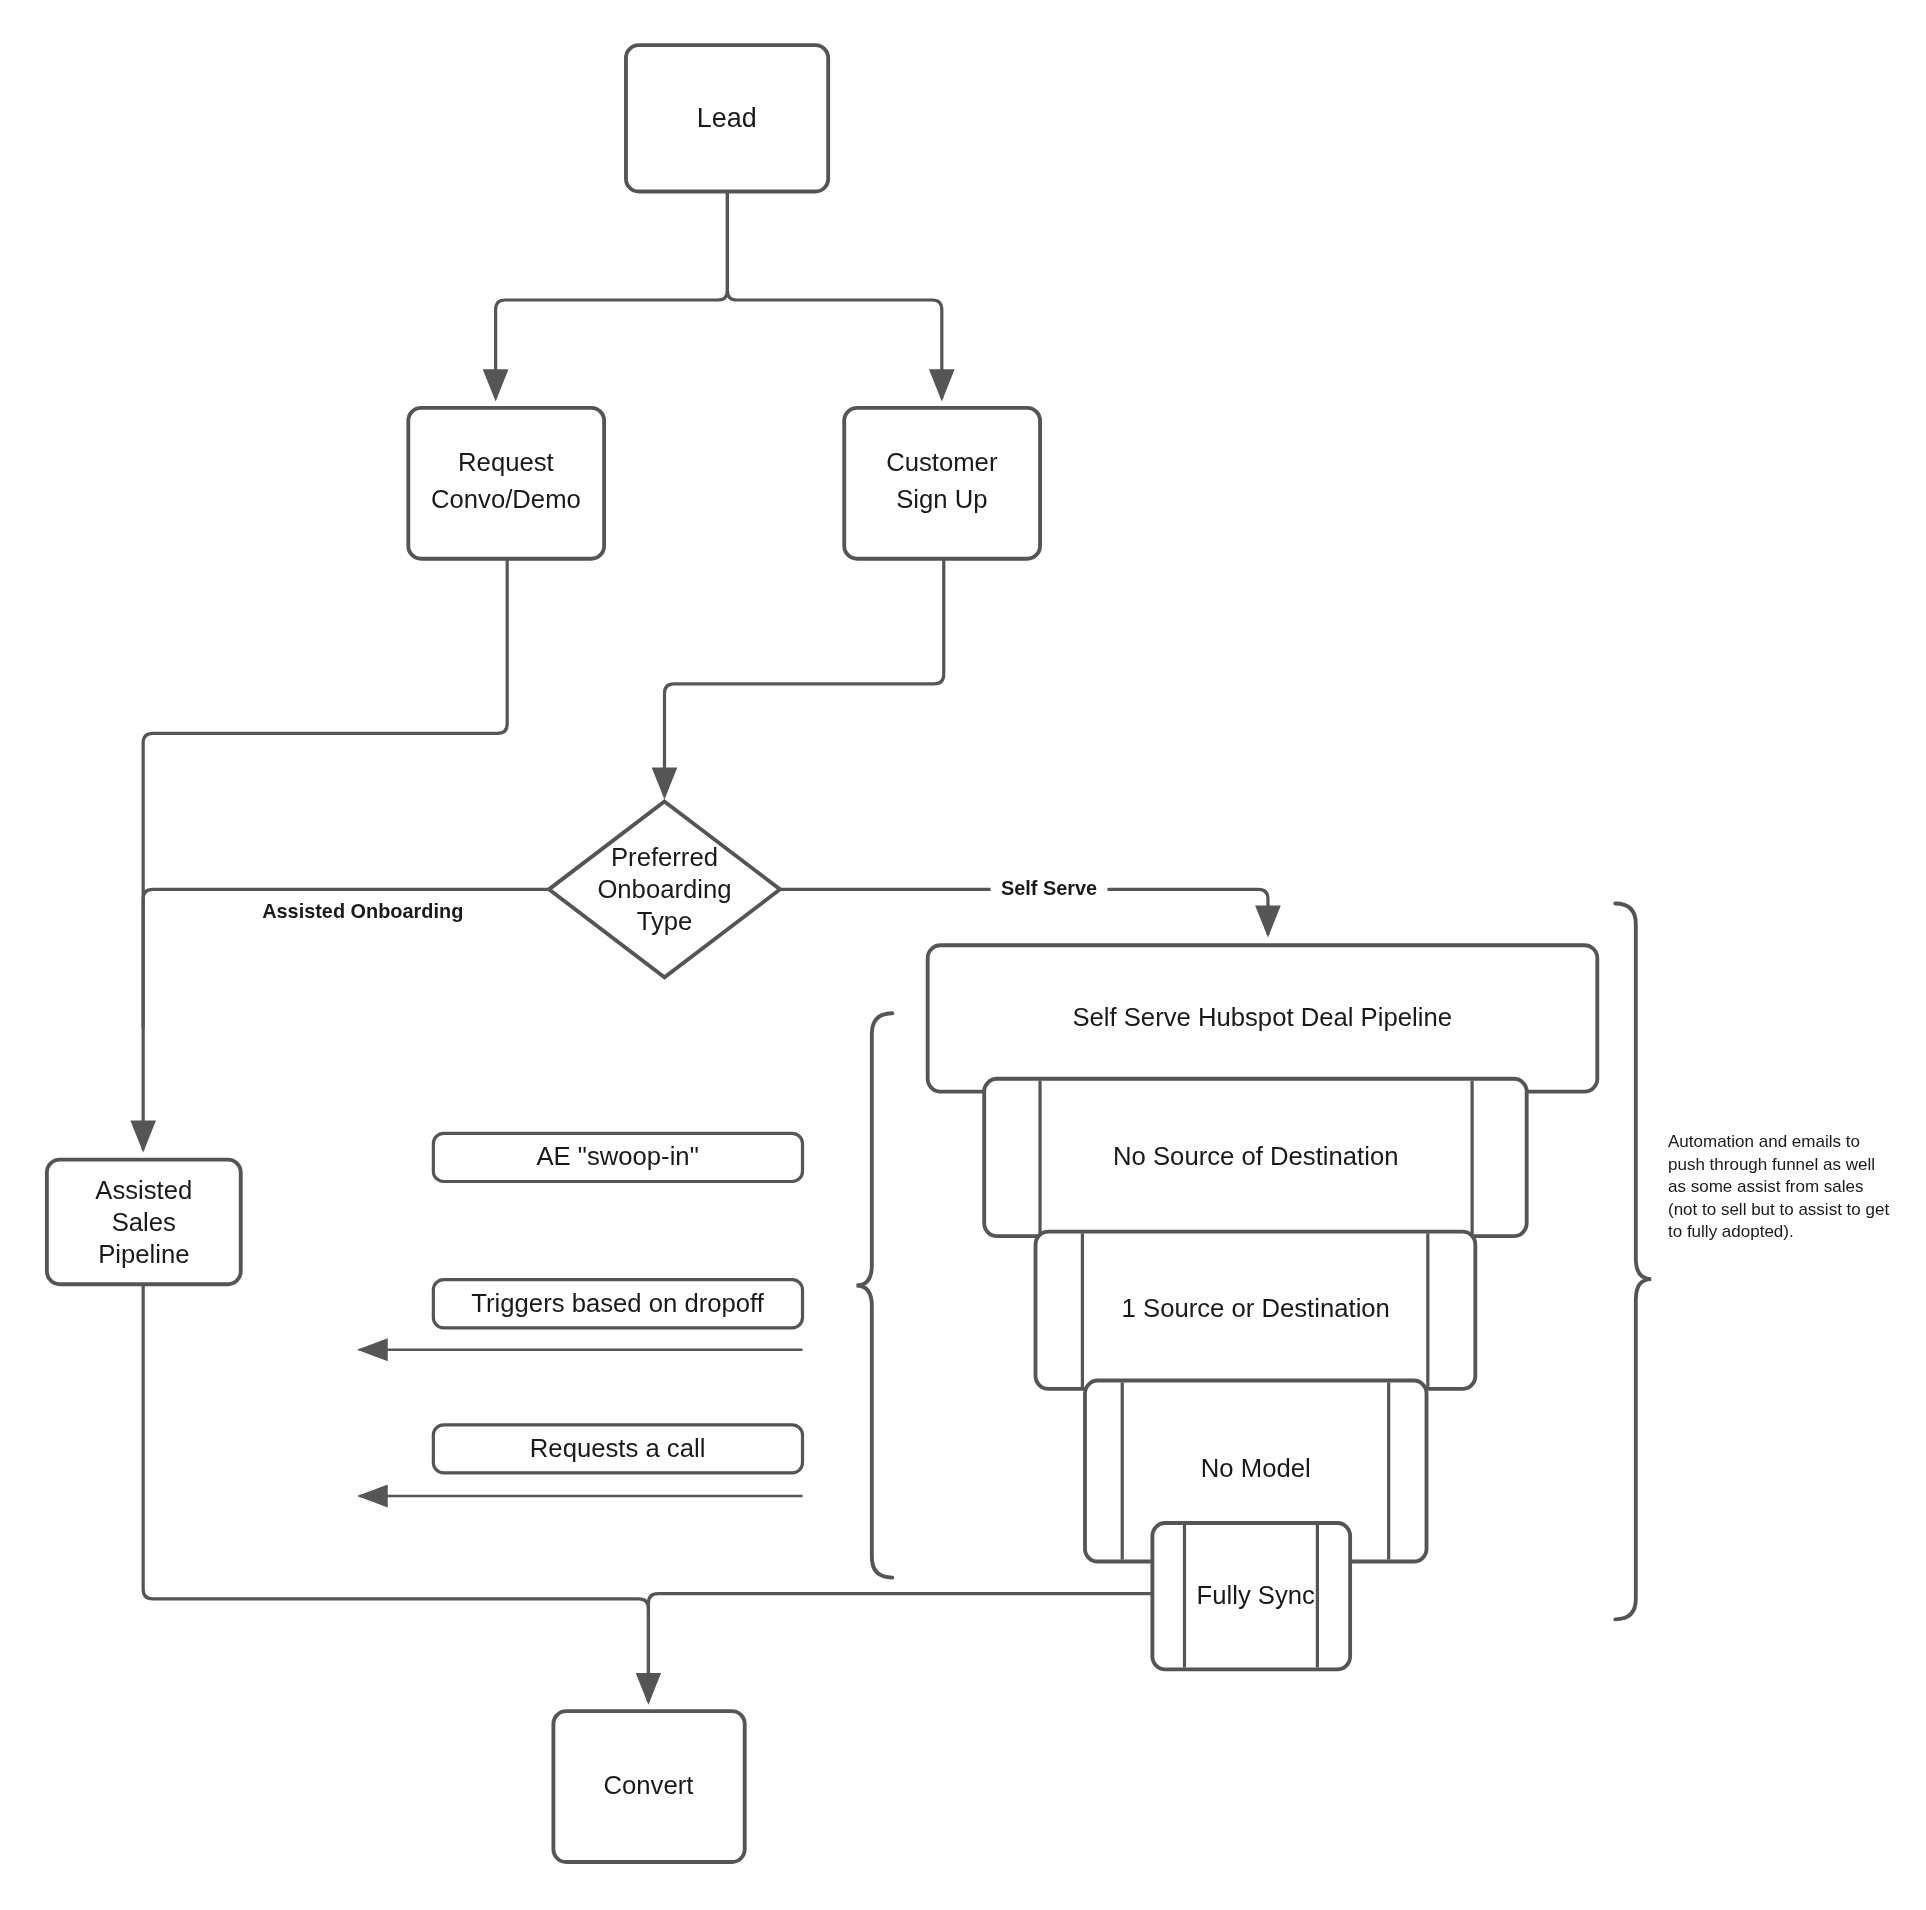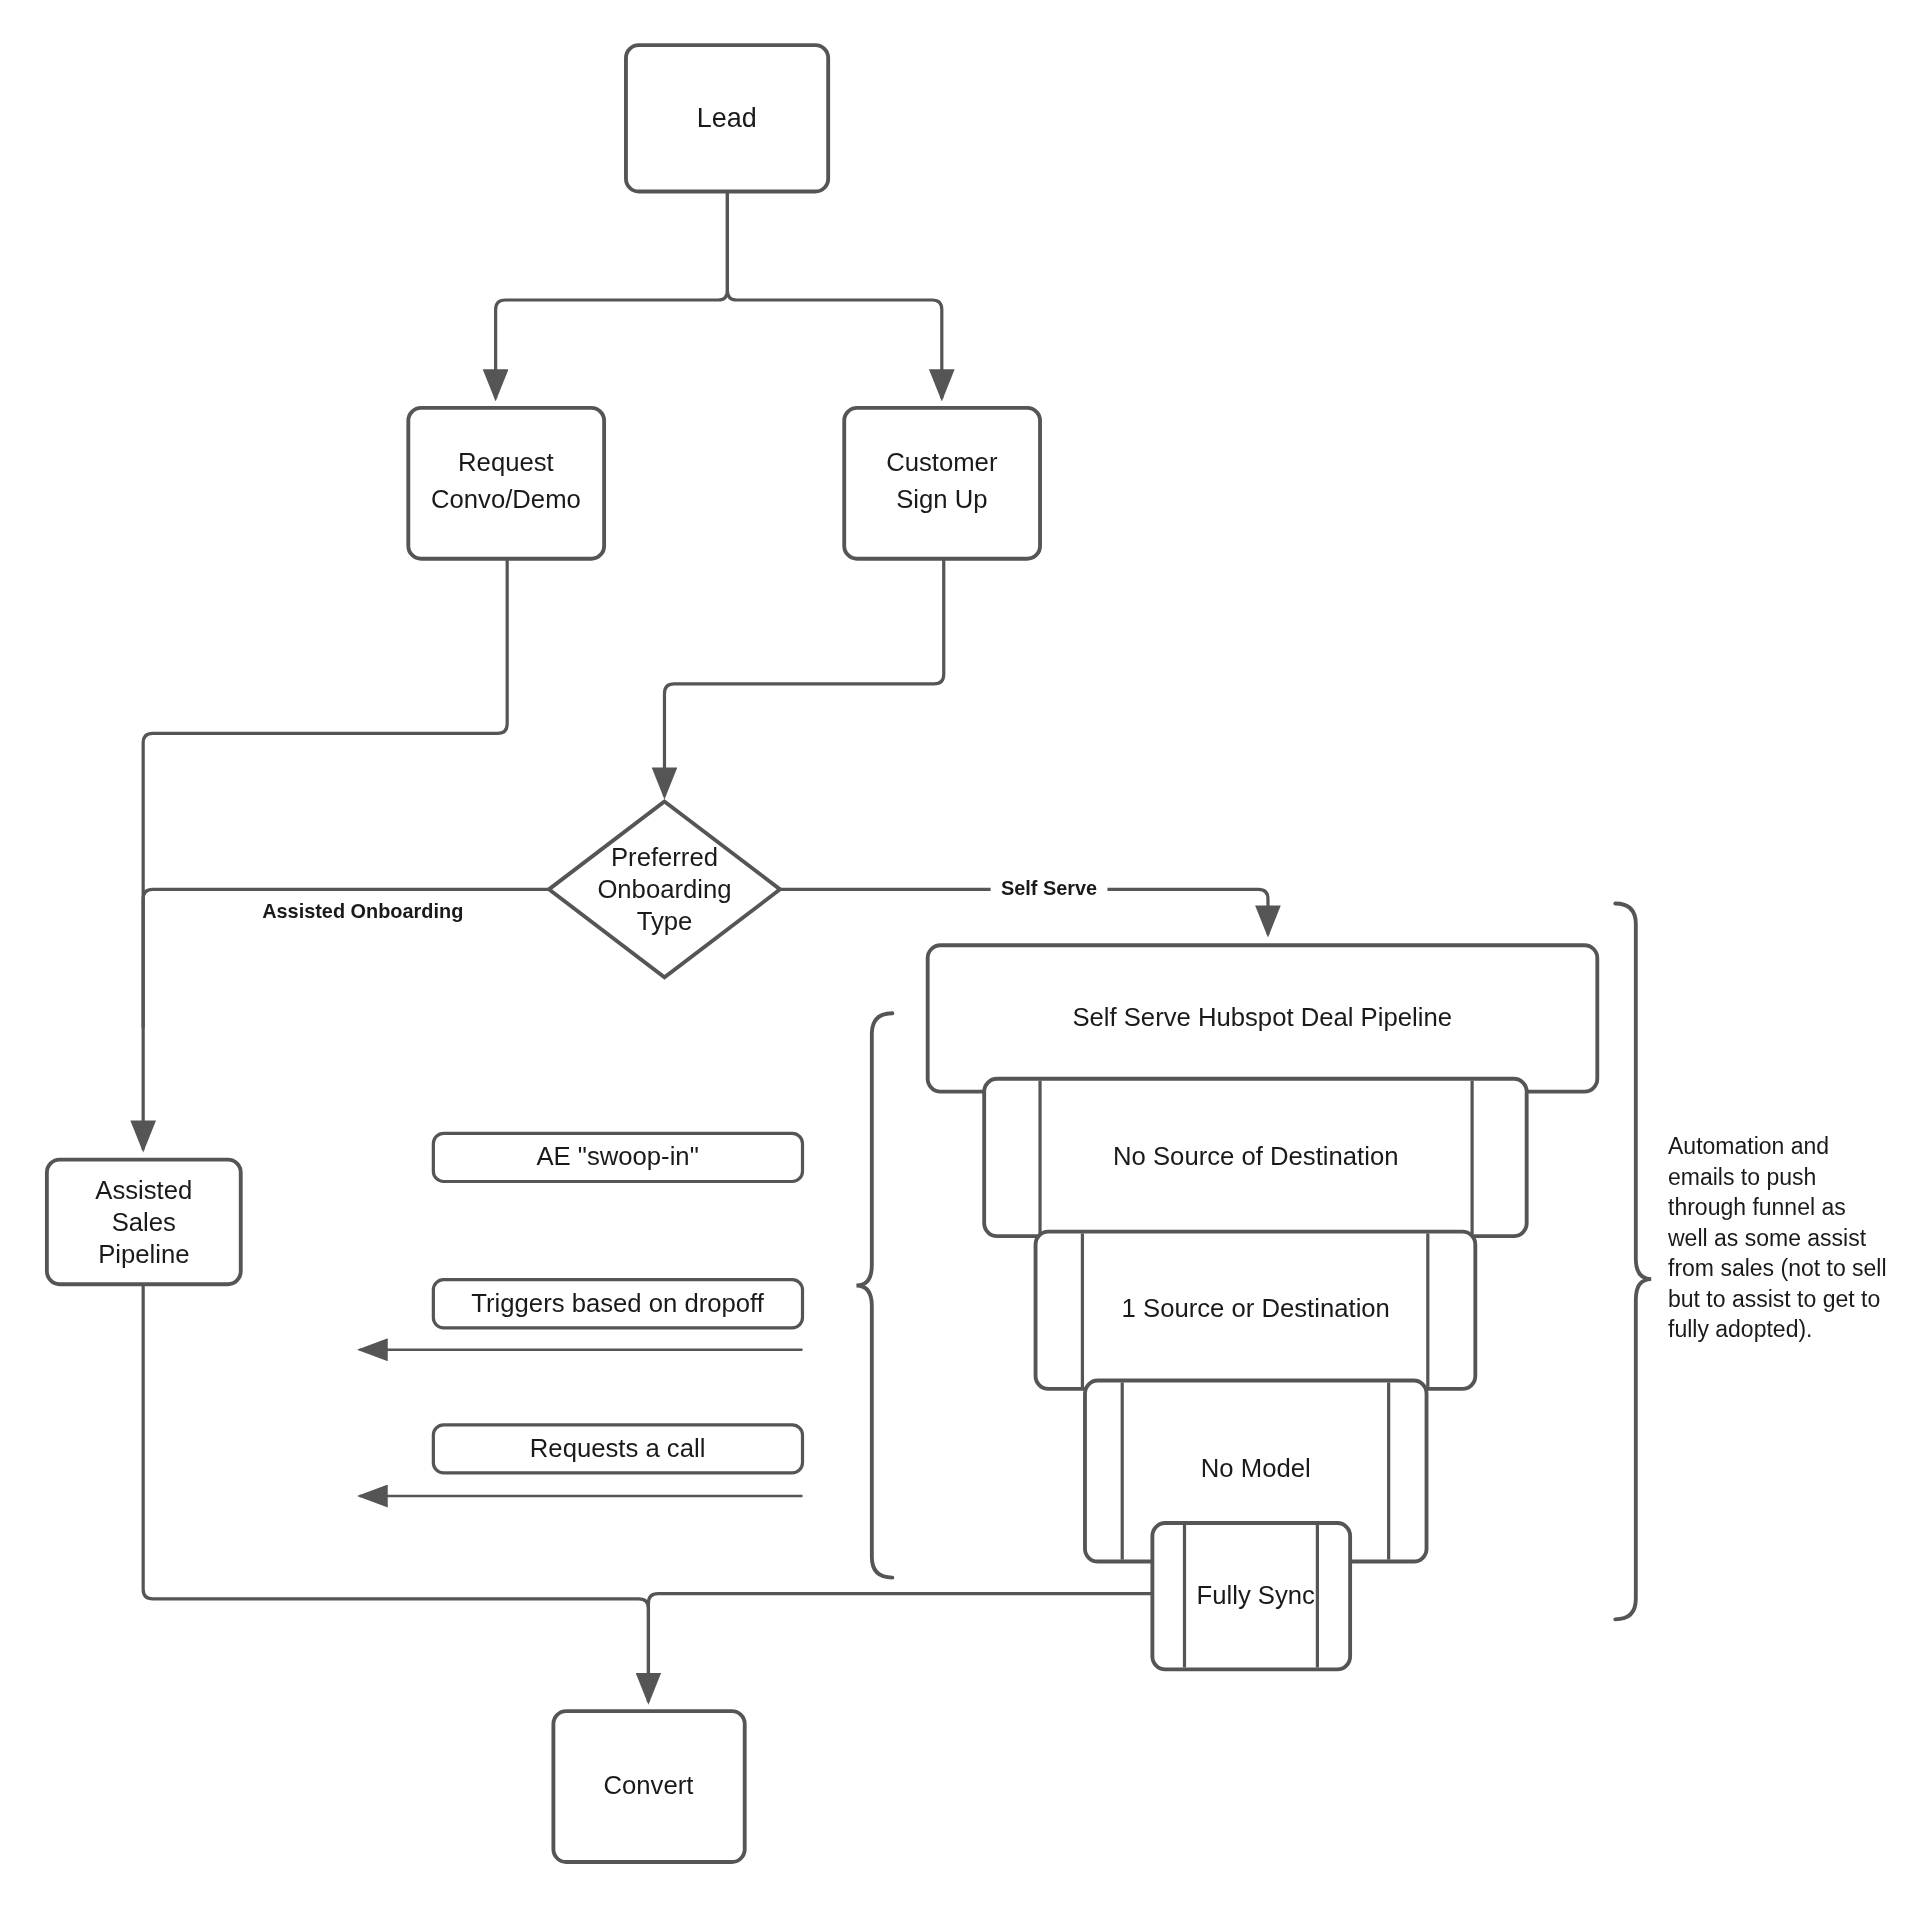--- a/index.html
+++ b/index.html
@@ -75,21 +75,21 @@
     font-family: "Liberation Sans", sans-serif;
     font-size: 31px;
     font-weight: bold;
     fill: #1a1a1a;
     text-anchor: middle;
     dominant-baseline: middle;
   }
   .annotation-text {
     position: absolute;
     font-family: "Liberation Sans", sans-serif;
-    font-size: 23px;
+    font-size: 17px;
     line-height: 1.33;
     color: #1a1a1a;
     white-space: pre-line;
   }
 </style>
 </head>
 <body>
 
 <div id="diagram-root">
 

